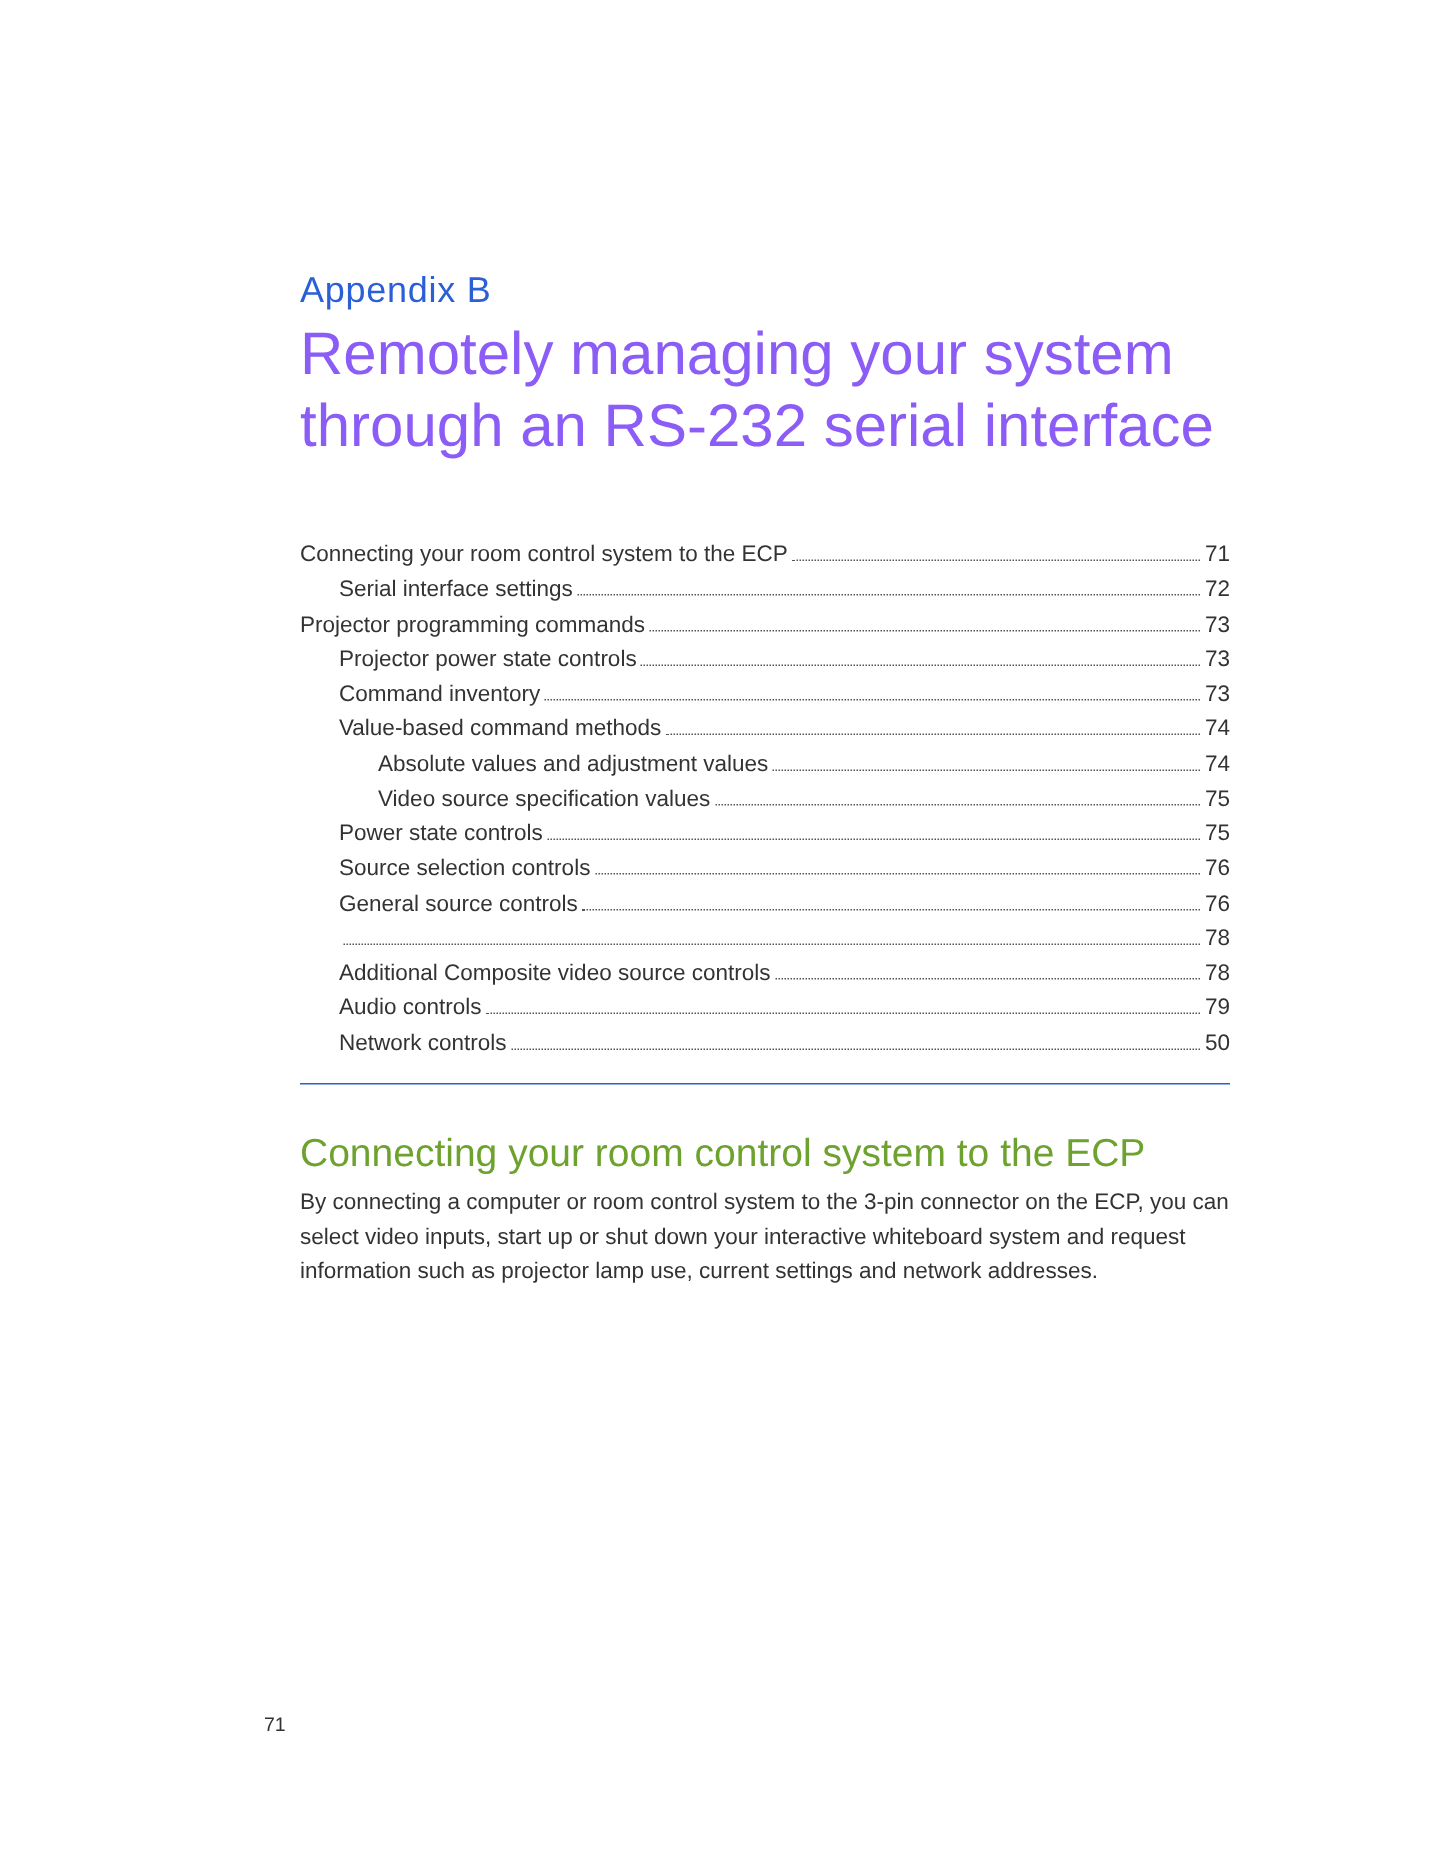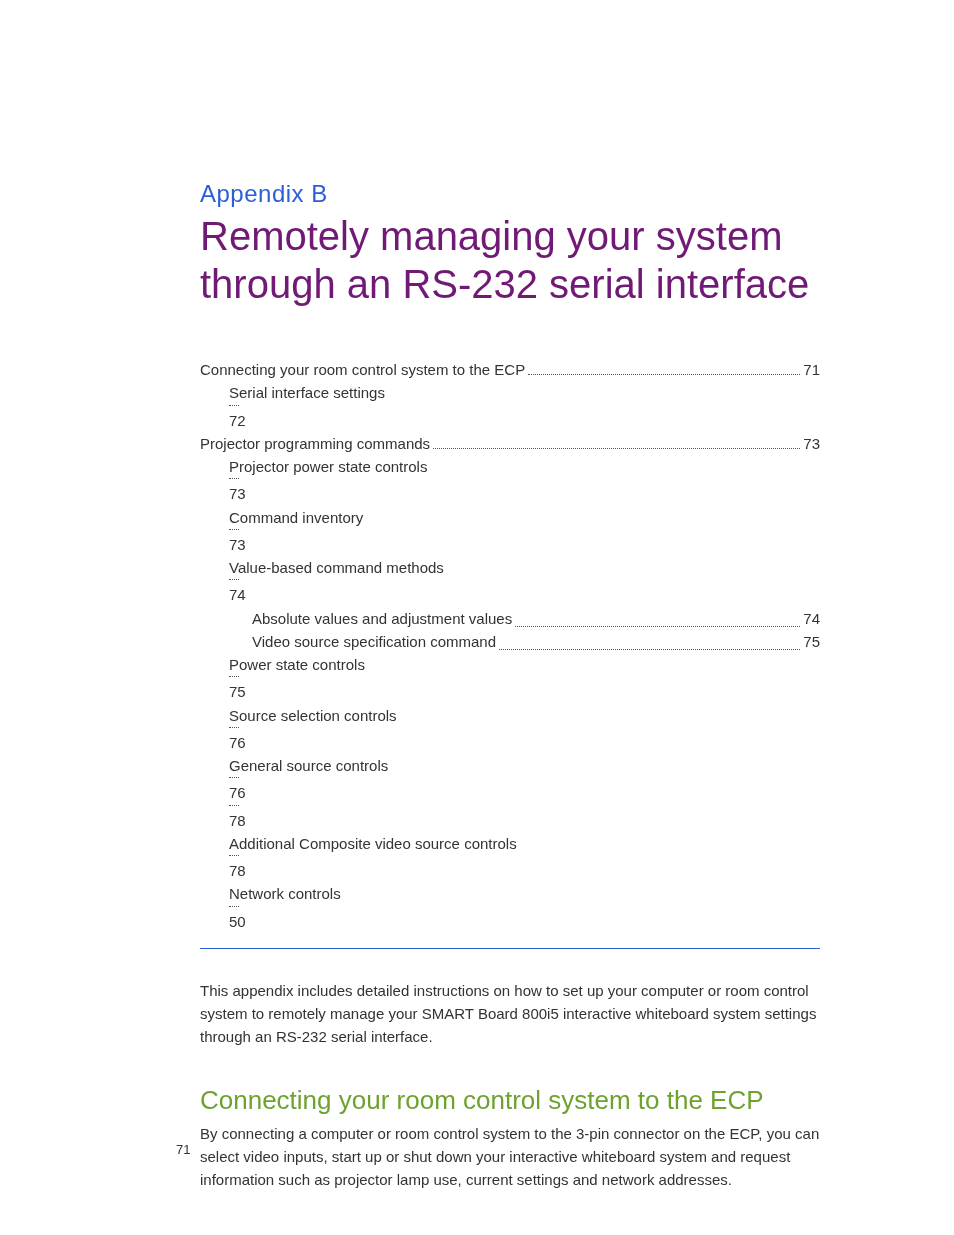--- a/index.html
+++ b/index.html
@@ -17,21 +17,21 @@
     position: relative;
   }
   .appendix-label {
     color: #2a5fd6;
     font-size: 24px;
     font-weight: 400;
     margin: 0 0 4px 0;
     letter-spacing: 0.5px;
   }
   .title {
-    color: #701a75;
+    color: #8b5cf6;
     font-size: 40px;
     font-weight: 400;
     line-height: 1.2;
     margin: 0 0 50px 0;
   }
   .toc {
     margin: 0 0 10px 0;
   }
   .toc-row {
     display: flex;
@@ -46,22 +46,22 @@
   }
   .toc-dots {
     flex: 1 1 auto;
     border-bottom: 1.2px dotted #555;
     margin: 0 3px 3px 3px;
     min-width: 10px;
   }
   .toc-page {
     flex: 0 0 auto;
   }
-  .indent-1 { padding-left: 26px; flex-direction: column; }
-  .indent-2 { padding-left: 52px; align-items: flex-end; }
+  .indent-1 { padding-left: 26px; }
+  .indent-2 { padding-left: 52px; }
   .hr {
     border: none;
     border-top: 1px solid #2a5fd6;
     margin: 15px 0 30px 0;
   }
   .body-text {
     font-size: 15px;
     color: #333;
     line-height: 1.55;
     margin: 0 0 36px 0;
@@ -118,21 +118,21 @@
         <span class="toc-label">Value-based command methods</span>
         <span class="toc-dots"></span>
         <span class="toc-page">74</span>
       </div>
       <div class="toc-row indent-2">
         <span class="toc-label">Absolute values and adjustment values</span>
         <span class="toc-dots"></span>
         <span class="toc-page">74</span>
       </div>
       <div class="toc-row indent-2">
-        <span class="toc-label">Video source specification command</span>
+        <span class="toc-label">Video source specification values</span>
         <span class="toc-dots"></span>
         <span class="toc-page">75</span>
       </div>
       <div class="toc-row indent-1">
         <span class="toc-label">Power state controls</span>
         <span class="toc-dots"></span>
         <span class="toc-page">75</span>
       </div>
       <div class="toc-row indent-1">
         <span class="toc-label">Source selection controls</span>
@@ -147,27 +147,31 @@
       <div class="toc-row indent-1">
         <span class="toc-dots"></span>
         <span class="toc-page">78</span>
       </div>
       <div class="toc-row indent-1">
         <span class="toc-label">Additional Composite video source controls</span>
         <span class="toc-dots"></span>
         <span class="toc-page">78</span>
       </div>
       <div class="toc-row indent-1">
+        <span class="toc-label">Audio controls</span>
+        <span class="toc-dots"></span>
+        <span class="toc-page">79</span>
+      </div>
+      <div class="toc-row indent-1">
         <span class="toc-label">Network controls</span>
         <span class="toc-dots"></span>
         <span class="toc-page">50</span>
       </div>
     </div>
 
   <hr class="hr">
 
-  <p class="body-text">This appendix includes detailed instructions on how to set up your computer or room control system to remotely manage your SMART Board 800i5 interactive whiteboard system settings through an RS-232 serial interface.</p>
 
   <div class="section-heading">Connecting your room control system to the ECP</div>
   <p class="body-text">By connecting a computer or room control system to the 3-pin connector on the ECP, you can select video inputs, start up or shut down your interactive whiteboard system and request information such as projector lamp use, current settings and network addresses.</p>
 
   <div class="page-number">71</div>
 </div>
 
 </body></html>

